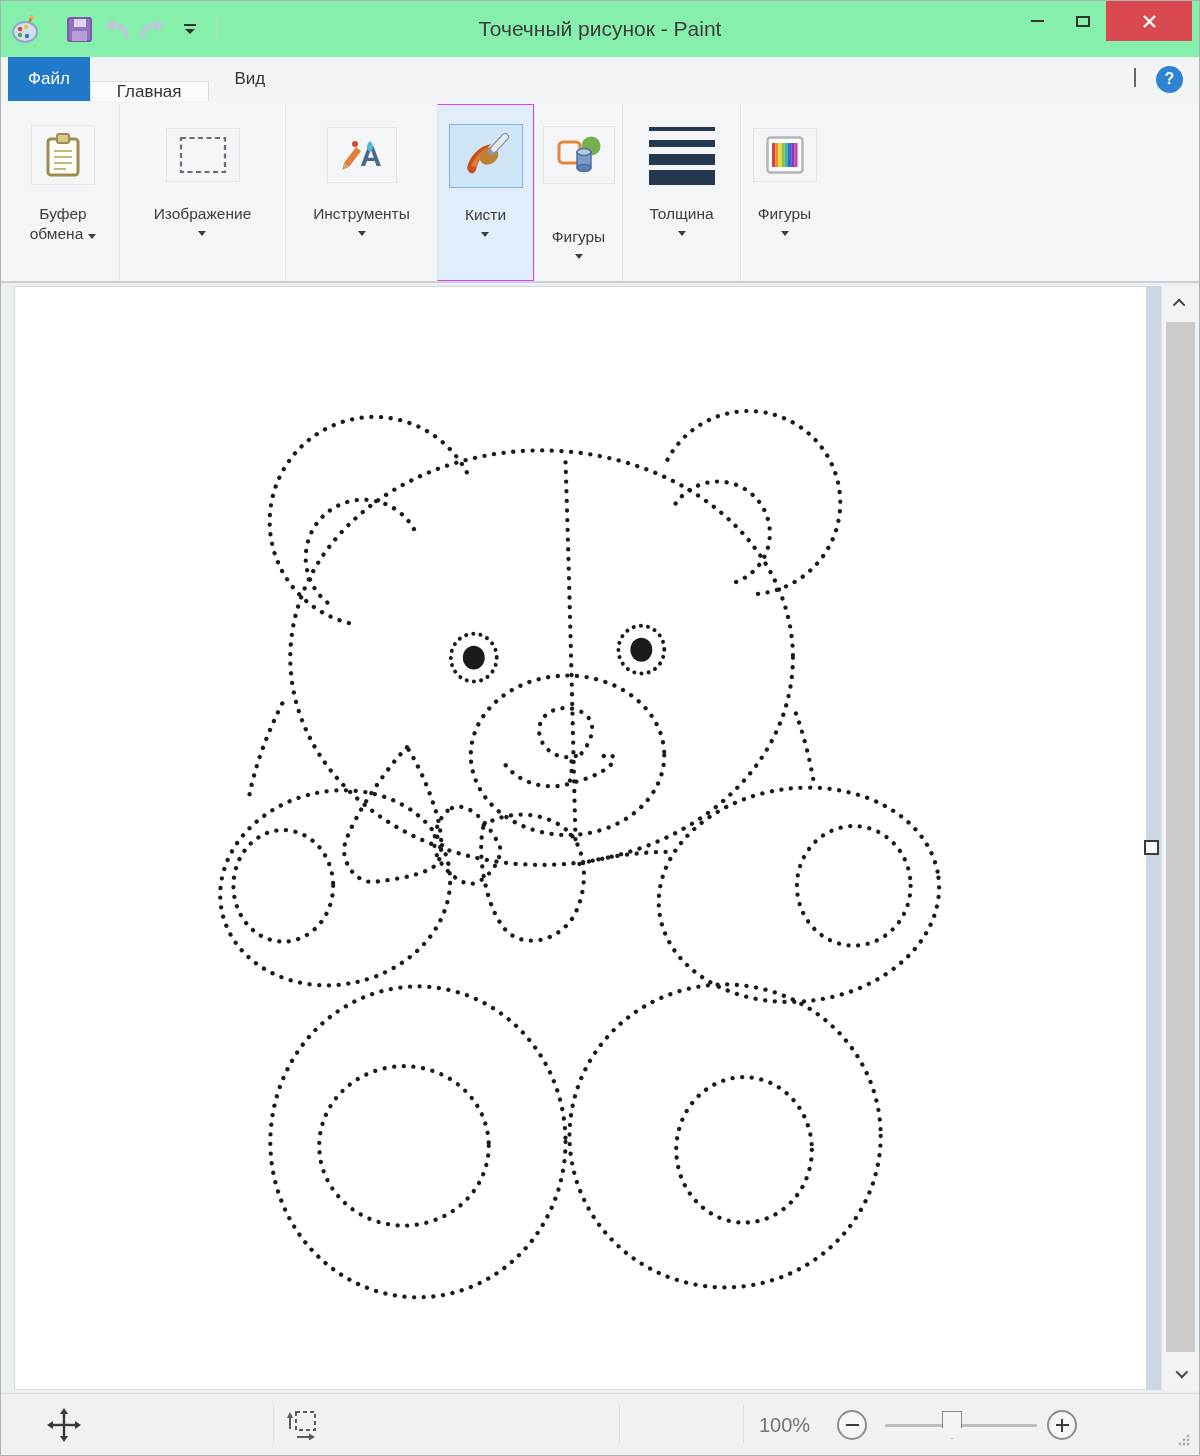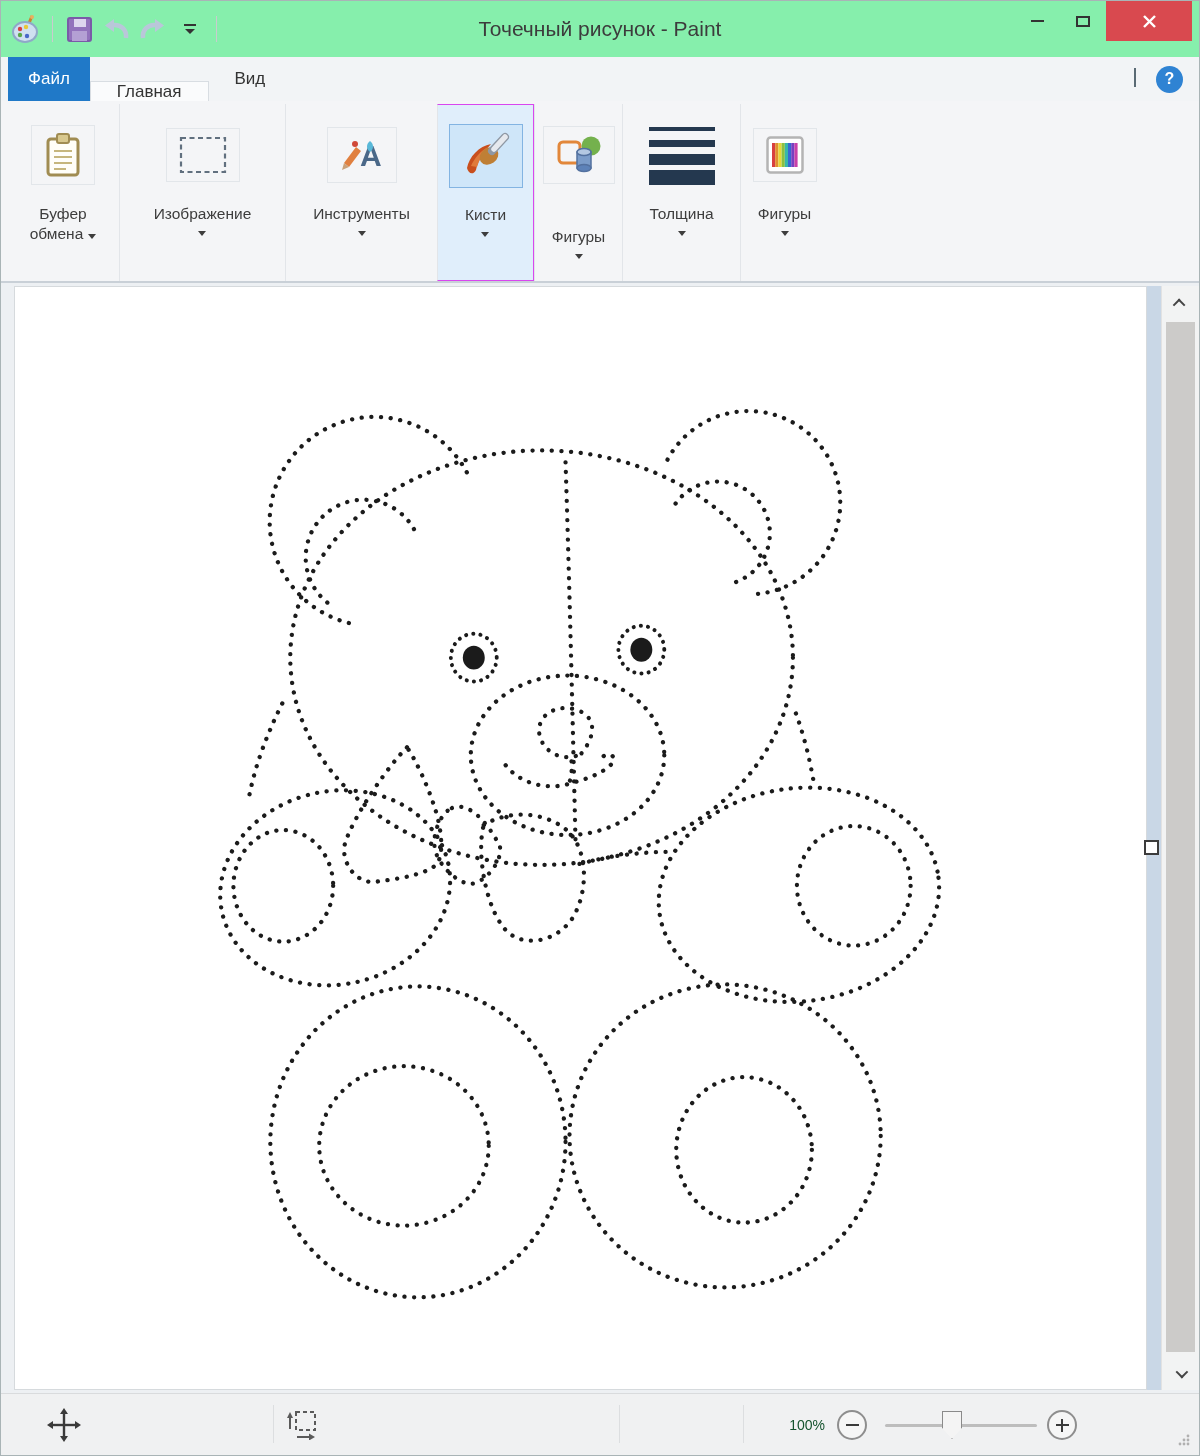--- a/index.html
+++ b/index.html
@@ -50,21 +50,21 @@
   .vs-btn { height:34px; width:100%; display:flex; align-items:center; justify-content:center; position:absolute; left:0; }
   .vs-up { top:0; } .vs-down { bottom:0; }
   .vchev-up { width:9px; height:9px; border-top:2.5px solid #444; border-left:2.5px solid #444; transform:rotate(45deg) translateY(2px); }
   .vchev-down { width:9px; height:9px; border-bottom:2.5px solid #444; border-right:2.5px solid #444; transform:rotate(45deg) translateY(-2px); }
   .vs-thumb { position:absolute; top:36px; bottom:38px; left:4px; right:4px; background:#cccbc9; }
 
   
   .statusbar { height:62px; background:#f0f1f2; border-top:1px solid #d9dbdd; position:relative; flex:none; }
   .sb-sep { position:absolute; top:11px; width:1px; height:38px; background:#dcdee0; }
   .sb-abs { position:absolute; }
-  .zoom-label { left:758px; width:66px; top:0; height:62px; line-height:62px; text-align:right; font-size:14px; color:#14532d; }
+  .zoom-label { left:758px; width:66px; top:0; height:62px; line-height:62px; font-size:20px; color:#737373; }
   .zbtn { width:30px; height:30px; border-radius:50%; border:2px solid #8e8e8e; background:#f6f6f6; top:16px; display:flex; align-items:center; justify-content:center; position:absolute; }
   .zbar-h { width:13px; height:2.5px; background:#3a3a3a; }
   .zbar-v { width:2.5px; height:13px; background:#3a3a3a; position:absolute; }
   .slider-track { left:884px; top:30px; width:152px; height:3px; background:#bdbdbd; border-radius:2px; }
   .slider-thumb { left:941px; top:17px; width:20px; height:28px; background:#f4f4f4; border:1.5px solid #8a8a8a;
                   clip-path:polygon(0 0,100% 0,100% 60%,50% 100%,0 60%); }
 </style>
 </head>
 <body>
 

